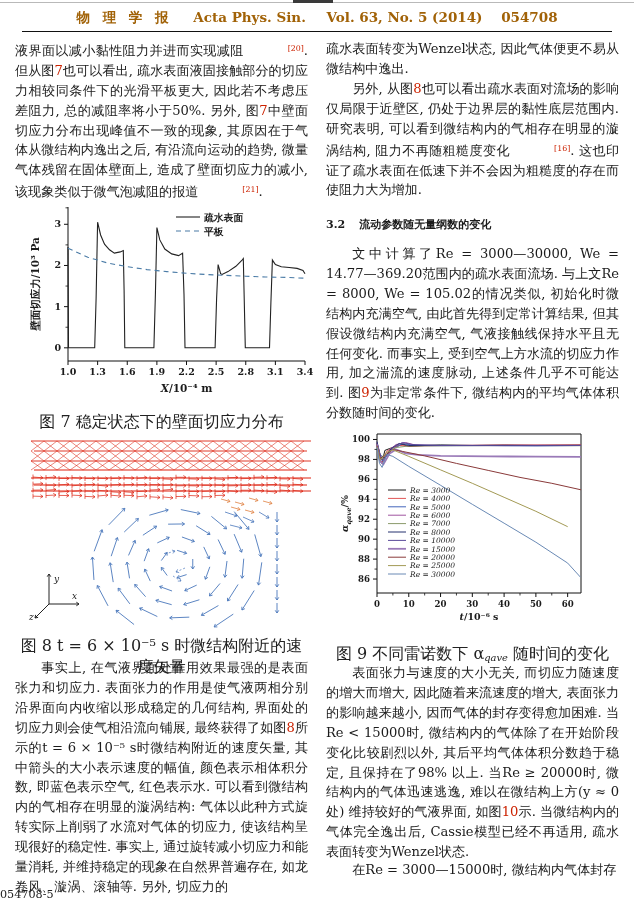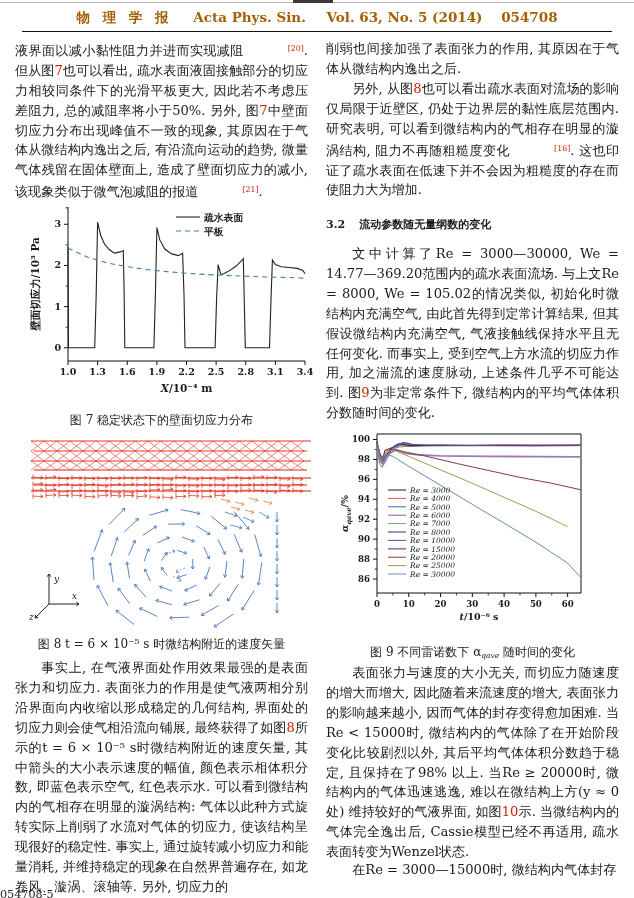--- a/index.html
+++ b/index.html
@@ -5,21 +5,21 @@
   html,body{margin:0;padding:0;background:#ffffff;}
   body{width:634px;height:898px;position:relative;overflow:hidden;
        font-family:"DejaVu Serif","Liberation Serif",serif;color:#1b1b1b;}
   .abs{position:absolute;}
   .para{font-size:13.1px;line-height:19.9px;text-align:justify;width:293px;}
   .indent{text-indent:2em;}
   .seg-supr{color:#cc2200;font-size:0.60em;vertical-align:0.5em;padding-left:44px;}
   .seg-red{color:#cc2200;}
   .seg-i{}
   .seg-sub{font-size:0.62em;vertical-align:-0.25em;font-style:italic;}
-  .caption{font-size:12px;text-align:center;width:293px;color:#222;}
+  .caption{font-size:16px;text-align:center;width:293px;color:#222;}
   .heading{font-size:11px;font-weight:bold;width:293px;}
   .heading .num{margin-right:14px;}
   .hdr{width:100%;text-align:center;font-weight:bold;font-size:13.5px;color:#a16207;}
   .hdr .zh{letter-spacing:4px;margin-right:16px;}
   .hdr .en{margin-right:16px;}
   .hdr .vol{margin-right:14px;}
   .rule{border-top:1.6px solid #111;}
   .topline{border-top:1px solid #b9b9b9;}
   .topseg{background:#3a3a3a;}
   .footer{width:100%;font-size:11.2px;color:#222;margin-top:8px;}
@@ -745,21 +745,21 @@
     <line x1="10" y1="182" x2="10.616302544601277" y2="178.85990905012005" stroke="#222" stroke-width="1"></line>
     <line x1="10" y1="182" x2="13.140090949879953" y2="181.38369745539873" stroke="#222" stroke-width="1"></line>
     <text x="29" y="146" font-size="9" font-style="italic" fill="#222">y</text>
     <text x="47" y="163" font-size="9" font-style="italic" fill="#222">x</text>
     <text x="4" y="184" font-size="9" font-style="italic" fill="#222">z</text>
   </svg>
 <div class="abs caption" style="top:636px;left:15px;"><span>图 8  </span><span class="seg-i">t</span><span> = 6 × 10⁻⁵ s 时微结构附近的速度矢量</span></div>
 
 <div class="abs para indent" style="top:658px;left:15px;"><span>事实上, 在气液界面处作用效果最强的是表面张力和切应力. 表面张力的作用是使气液两相分别沿界面向内收缩以形成稳定的几何结构, 界面处的切应力则会使气相沿流向铺展, 最终获得了如图</span><span class="seg-red">8</span><span>所示的</span><span class="seg-i">t</span><span> = 6 × 10⁻⁵ s时微结构附近的速度矢量, 其中箭头的大小表示速度的幅值, 颜色表示相体积分数, 即蓝色表示空气, 红色表示水. 可以看到微结构内的气相存在明显的漩涡结构: 气体以此种方式旋转实际上削弱了水流对气体的切应力, 使该结构呈现很好的稳定性. 事实上, 通过旋转减小切应力和能量消耗, 并维持稳定的现象在自然界普遍存在, 如龙卷风、漩涡、滚轴等. 另外, 切应力的</span></div>
 
-<div class="abs para" style="top:39px;left:326px;"><span>削弱也间接加强了表面张力的作用, 其原因在于气体从微结构内逸出之后.</span></div>
+<div class="abs para" style="top:39px;left:326px;"><span>疏水表面转变为Wenzel状态, 因此气体便更不易从微结构中逸出.</span></div>
 <div class="abs para indent" style="top:79px;left:326px;"><span>另外, 从图</span><span class="seg-red">8</span><span>也可以看出疏水表面对流场的影响仅局限于近壁区, 仍处于边界层的黏性底层范围内. 研究表明, 可以看到微结构内的气相存在明显的漩涡结构, 阻力不再随粗糙度变化</span><span class="seg-supr">[16]</span><span>. 这也印证了疏水表面在低速下并不会因为粗糙度的存在而使阻力大为增加.</span></div>
 
 <div class="abs heading" style="top:217px;left:326px;">
   <span class="num">3.2</span><span>流动参数随无量纲数的变化</span>
 </div>
 
 <div class="abs para indent" style="top:244px;left:326px;"><span>文中计算了</span><span class="seg-i">Re</span><span> = 3000—30000, </span><span class="seg-i">We</span><span> = 14.77—369.20范围内的疏水表面流场. 与上文</span><span class="seg-i">Re</span><span> = 8000, </span><span class="seg-i">We</span><span> = 105.02的情况类似, 初始化时微结构内充满空气, 由此首先得到定常计算结果, 但其假设微结构内充满空气, 气液接触线保持水平且无任何变化. 而事实上, 受到空气上方水流的切应力作用, 加之湍流的速度脉动, 上述条件几乎不可能达到. 图</span><span class="seg-red">9</span><span>为非定常条件下, 微结构内的平均气体体积分数随时间的变化.</span></div>
 
 <svg class="abs" id="fig9" width="285" height="212" style="top:428px;left:336px;">
     <line x1="41" y1="6" x2="41" y2="165" stroke="#111" stroke-width="1"></line>

